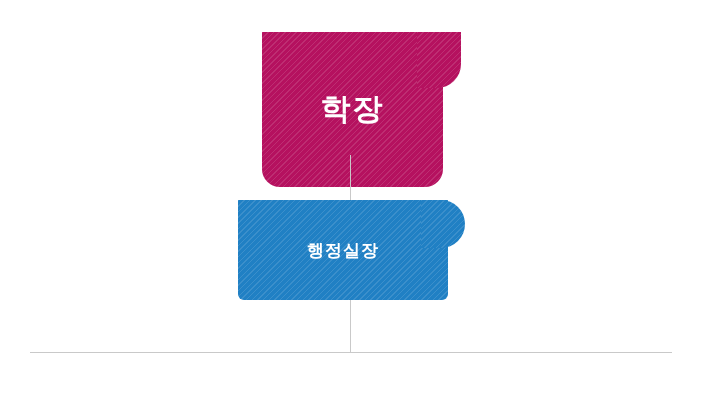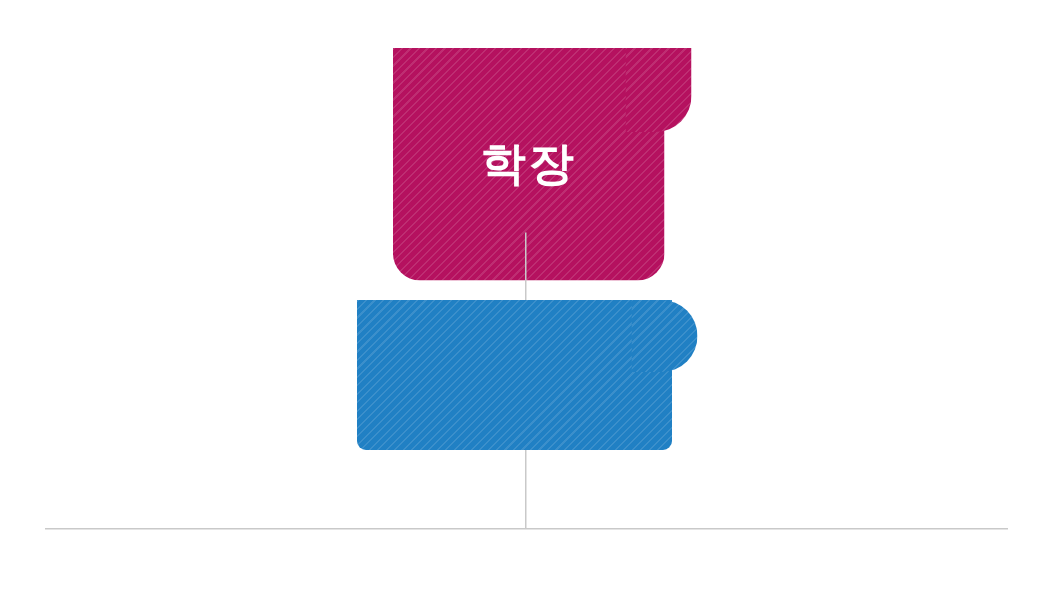--- a/index.html
+++ b/index.html
@@ -150,19 +150,20 @@
     <div class="node-bg"></div>
     <div class="node-ear"></div>
     <div class="node-label">학장</div>
   </div>
 
   <div class="connector connector-v1"></div>
 
   <div class="node node-admin">
     <div class="node-bg"></div>
     <div class="node-ear"></div>
+    <div class="node-label">행정실장</div>
   </div>
 
   <div class="connector connector-v2"></div>
 
   <div class="connector connector-h1"></div>
 
 </div>
 
 </body></html>

